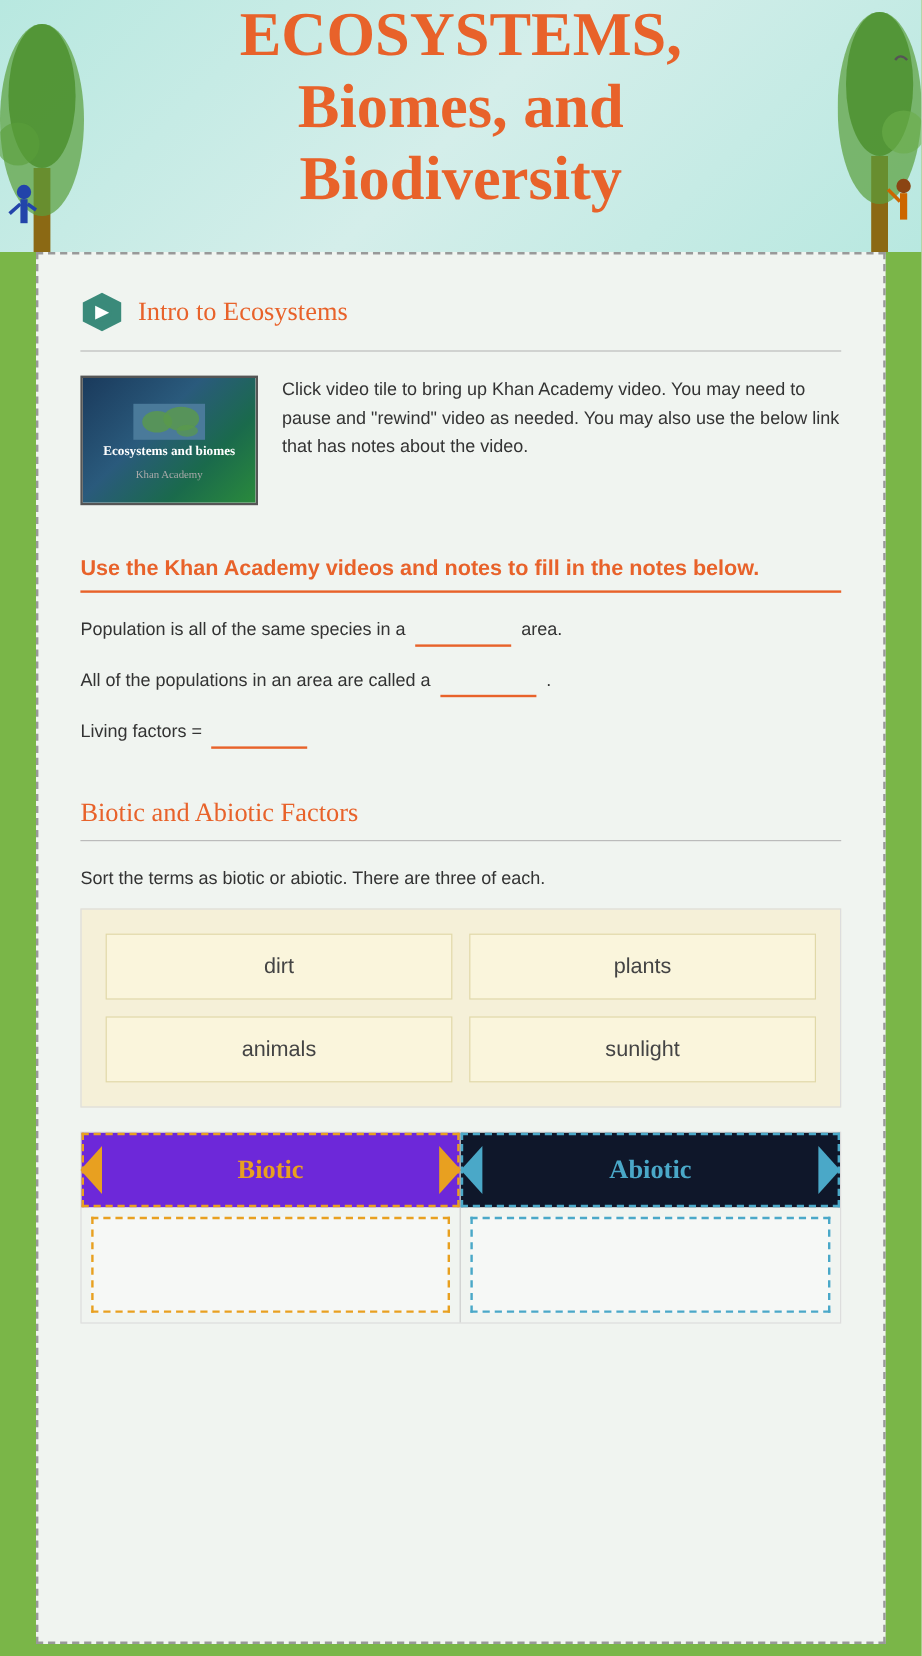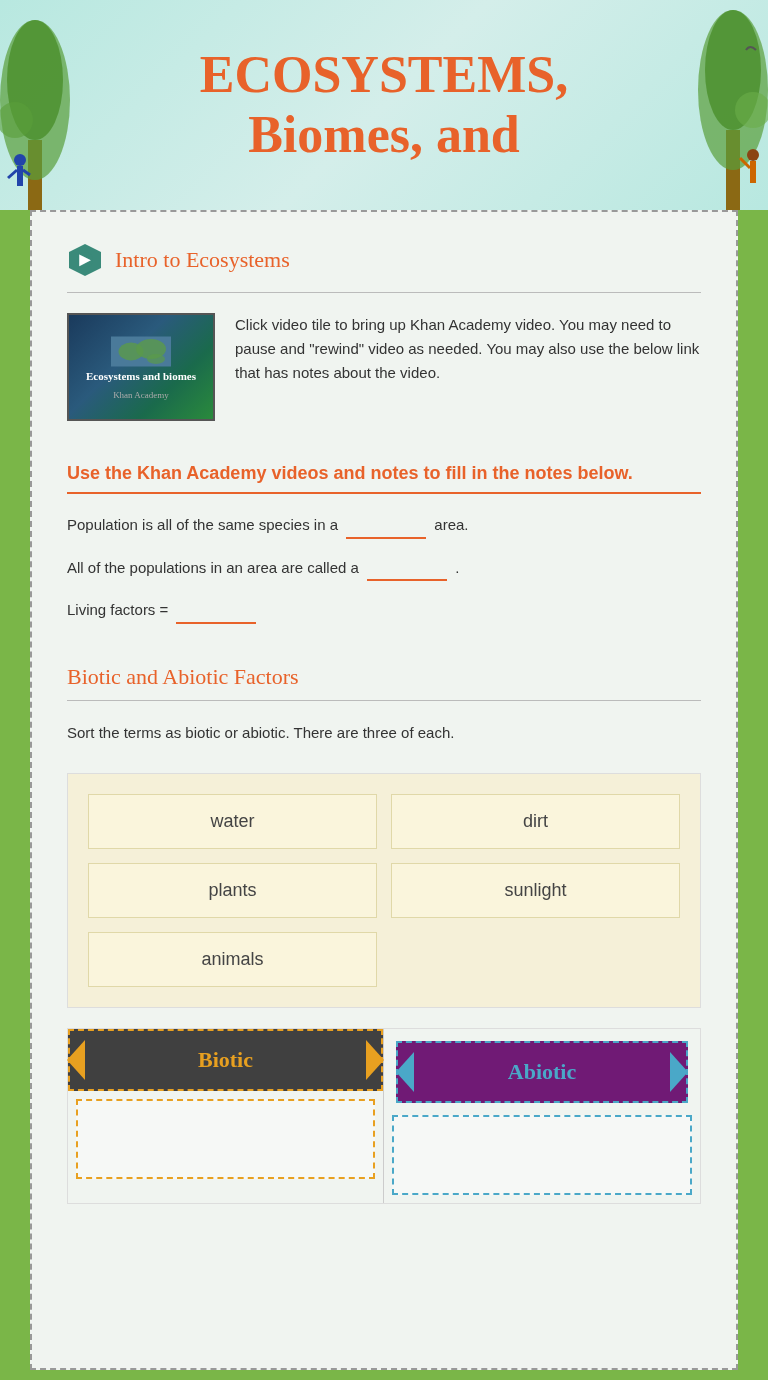--- a/index.html
+++ b/index.html
@@ -12,21 +12,21 @@
       overflow-x: hidden;
     }
 
     
     .hero {
       background: linear-gradient(135deg, #b8e8e0 0%, #d4eeea 50%, #b8e8e0 100%);
       width: 100%;
       height: 210px;
       position: relative;
       display: flex;
-      align-items: center;
+      align-items: flex-start;
       justify-content: center;
       overflow: hidden;
     }
 
     .hero-title {
       text-align: center;
       font-size: 52px;
       font-weight: bold;
       color: #e8622a;
       line-height: 1.15;
@@ -169,21 +169,21 @@
 
     
     .section2-header {
       margin-top: 40px;
       margin-bottom: 23px;
     }
 
     .sort-instruction {
       font-size: 15px;
       color: #333;
-      margin-bottom: 32px;
+      margin-bottom: 16px;
       font-family: 'Arial', sans-serif;
     }
 
     
     .terms-grid {
       background: #f5f0d8;
       border: 1px solid #ddd;
       padding: 20px;
       display: grid;
       grid-template-columns: 1fr 1fr;
@@ -214,35 +214,35 @@
     .sort-col {
       min-height: 120px;
       position: relative;
     }
 
     .sort-col-left {
       border-right: 1px solid #ccc;
     }
 
     .sort-col-header-biotic {
-      background: #404040;
+      background: #6d28d9;
       border: 2px dashed #e8a020;
       padding: 10px 15px;
       text-align: center;
       position: relative;
       margin: 0;
     }
 
     .sort-col-header-abiotic {
-      background: #701a75;
+      background: #0f172a;
       border: 2px dashed #4aa8c8;
       padding: 10px 16px;
       text-align: right;
       position: relative;
-      margin: 12px;
+      margin: 0;
     }
 
     .banner-biotic {
       display: flex;
       align-items: center;
       justify-content: center;
       position: relative;
     }
 
     .banner-label-biotic {
@@ -325,20 +325,21 @@
     <circle cx="20" cy="160" r="6" fill="#2244aa"></circle>
     <rect x="17" y="166" width="6" height="20" fill="#2244aa"></rect>
     <line x1="17" y1="170" x2="8" y2="178" stroke="#2244aa" stroke-width="3"></line>
     <line x1="23" y1="170" x2="30" y2="175" stroke="#2244aa" stroke-width="3"></line>
   </svg>
 
   <div>
     <div class="hero-title">
       <span>ECOSYSTEMS,</span><br>
       <span>Biomes, and</span><br>
+      <span>Biodiversity</span>
     </div>
   </div>
 
   <svg class="hero-deco-right" viewBox="0 0 70 210" xmlns="http://www.w3.org/2000/svg">
     <rect x="28" y="130" width="14" height="80" fill="#8B6914"></rect>
     <ellipse cx="35" cy="90" rx="35" ry="80" fill="#5a9e3a" opacity="0.7"></ellipse>
     <ellipse cx="35" cy="70" rx="28" ry="60" fill="#4a8e2a" opacity="0.8"></ellipse>
     <circle cx="55" cy="110" r="18" fill="#6aae4a" opacity="0.6"></circle>
 
     <path d="M48 50 Q52 44 58 50" stroke="#555" stroke-width="2" fill="none"></path>
@@ -396,25 +397,24 @@
   </div>
 
   <div class="section2-header">
     <div class="section-title" style="color:#e8622a; font-size:22px; font-family:Georgia,serif; margin-bottom:10px;">Biotic and Abiotic Factors</div>
     <hr class="divider">
   </div>
 
   <div class="sort-instruction">Sort the terms as biotic or abiotic. There are three of each.</div>
 
   <div class="terms-grid">
-    <div class="term-cell">water</div>
     <div class="term-cell">dirt</div>
     <div class="term-cell">plants</div>
+    <div class="term-cell">animals</div>
     <div class="term-cell">sunlight</div>
-    <div class="term-cell">animals</div>
   </div>
 
   <div class="sort-columns">
 
     <div class="sort-col sort-col-left">
       <div class="sort-col-header-biotic">
         <div class="banner-biotic" style="position:relative; padding: 6px 30px;">
           <div class="banner-arrow-left"></div>
           <span class="banner-label-biotic">Biotic</span>
           <div class="banner-arrow-right-biotic"></div>

